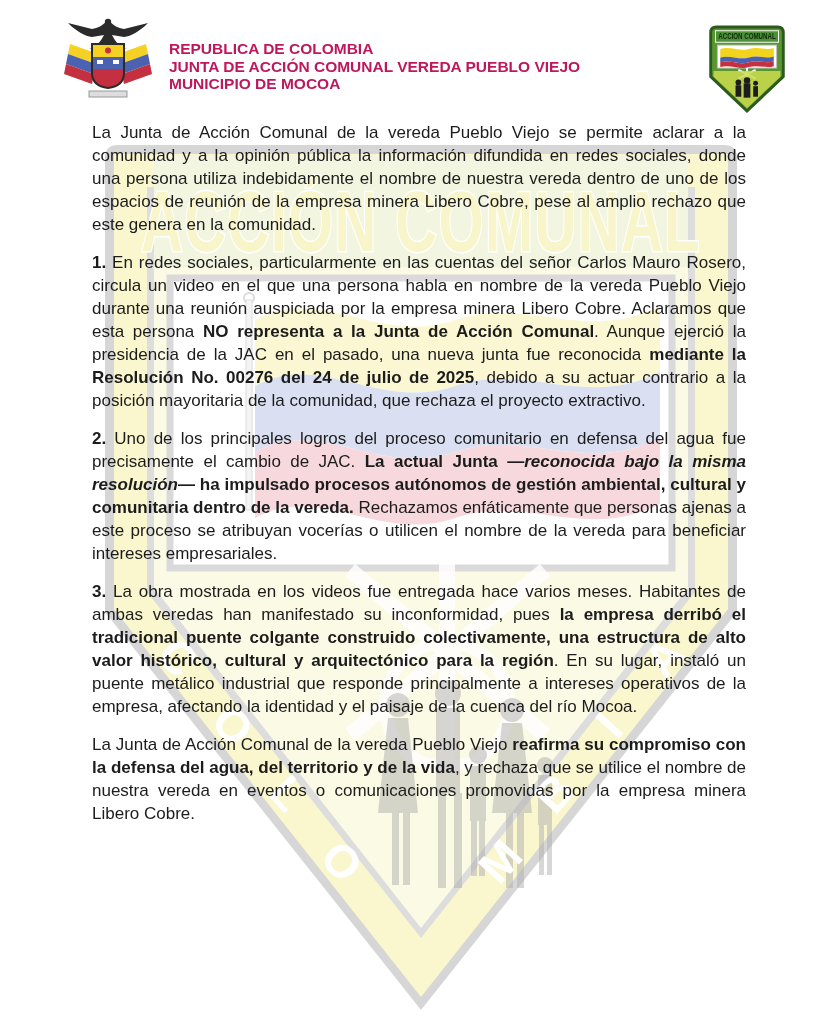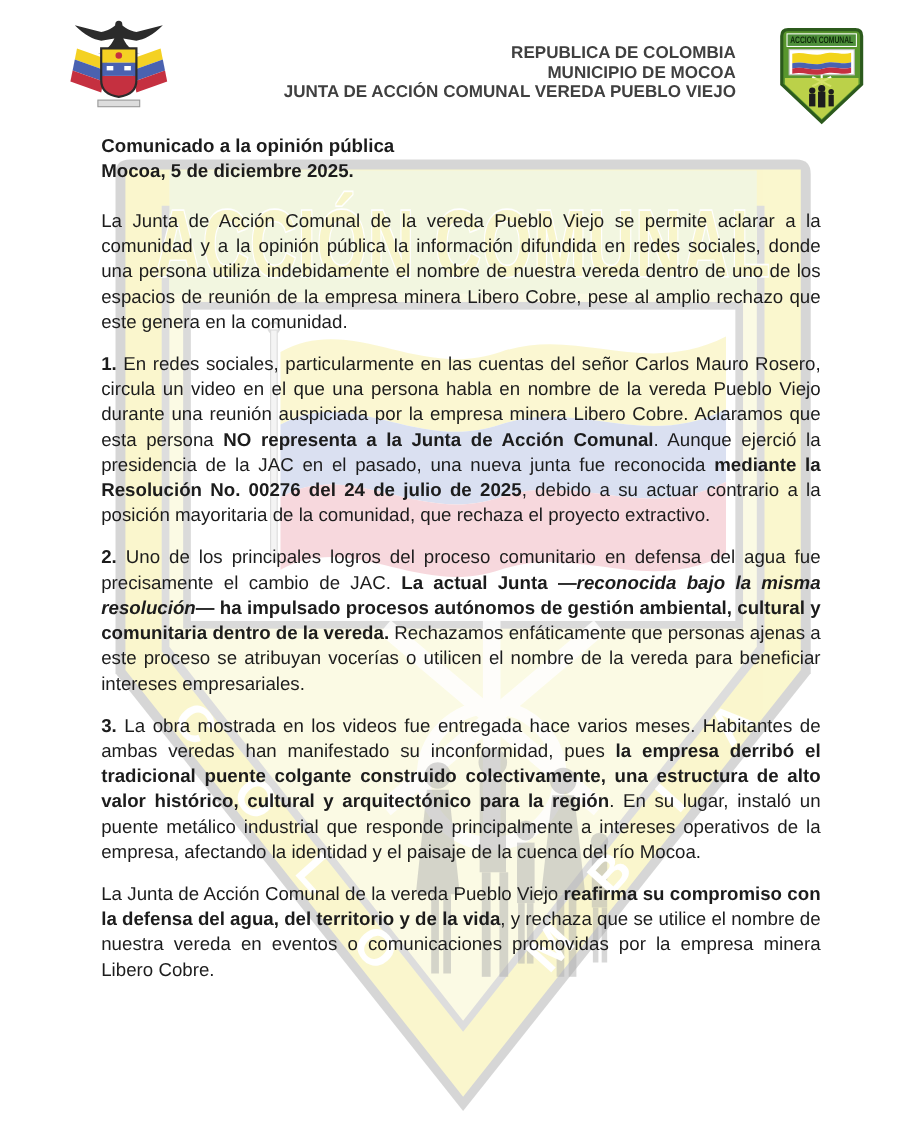--- a/index.html
+++ b/index.html
@@ -27,22 +27,22 @@
     font-family:"Liberation Sans",sans-serif;
     font-weight:bold;font-size:46px;
     fill:#ffffff;text-anchor:middle;
   }
   
   .hdr{position:absolute;left:0;top:0;width:838px;z-index:2;}
   .coat{position:absolute;left:58px;top:12px;width:100px;height:104px;}
   .jac-logo{position:absolute;left:704px;top:22px;width:86px;height:94px;}
   .hdr-text{
     position:absolute;left:169px;top:40px;width:500px;
-    text-align:right;font-weight:bold;font-size:15.5px;line-height:17.5px;
-    color:#404040;
+    text-align:left;font-weight:bold;font-size:15.5px;line-height:17.5px;
+    color:#be185d;
   }
   .jac-band-text{
     font-family:"Liberation Sans",sans-serif;
     font-weight:bold;font-size:9px;fill:#0e2a0a;text-anchor:middle;
   }
   
   .content{
     position:absolute;left:92px;top:121px;width:654px;z-index:2;
     font-size:17px;line-height:23px;
   }
@@ -153,22 +153,22 @@
         <path d="M34,32 h32 v29 q0,13 -16,15 q-16,-2 -16,-15 Z" fill="none" stroke="#2b2b2b" stroke-width="2"></path>
         <circle cx="50" cy="38.5" r="3" fill="#c53040"></circle>
         <rect x="39" y="48" width="6" height="4" fill="#ffffff"></rect>
         <rect x="55" y="48" width="6" height="4" fill="#ffffff"></rect>
       </g>
       <rect x="31" y="79" width="38" height="6" fill="#dddddd" stroke="#999999" stroke-width="1"></rect>
     </svg>
 
     <div class="hdr-text">
       <div>REPUBLICA DE COLOMBIA</div>
+      <div>JUNTA DE ACCIÓN COMUNAL VEREDA PUEBLO VIEJO</div>
       <div>MUNICIPIO DE MOCOA</div>
-      <div>JUNTA DE ACCIÓN COMUNAL VEREDA PUEBLO VIEJO</div>
     </div>
 
     <svg class="jac-logo" viewBox="0 0 90 96" aria-hidden="true">
       <path d="M7,10 Q7,4 13,4 L77,4 Q83,4 83,10 L83,56 L45,92 L7,56 Z" fill="#58962e" stroke="#2c5a1d" stroke-width="3"></path>
       <rect x="12" y="8" width="66" height="12" fill="#4e8f3a" stroke="#ffffff" stroke-width="1"></rect>
       <text class="jac-band-text" x="45" y="17" textLength="60" lengthAdjust="spacingAndGlyphs">ACCION COMUNAL</text>
       <g>
         <rect x="14" y="23" width="62" height="24" fill="#ffffff" stroke="#bdbdbd" stroke-width="1"></rect>
         <path d="M17,27 C27,24 37,30 47,27 C57,24 65,29 73,26 L73,35 C65,38 57,33 47,36 C37,39 27,33 17,36 Z" fill="#f2d41c"></path>
         <path d="M17,36 C27,33 37,39 47,36 C57,33 65,38 73,35 L73,40 C65,43 57,38 47,41 C37,44 27,38 17,41 Z" fill="#4a62b0"></path>
@@ -185,24 +185,20 @@
           <rect x="33" y="65" width="6" height="12"></rect>
         <circle cx="45" cy="60" r="3.4"></circle>
           <rect x="41.5" y="63" width="7" height="15"></rect>
         <circle cx="54" cy="63" r="2.6"></circle>
           <rect x="51.5" y="66" width="5" height="11"></rect>
       </g>
     </svg>
   </div>
 
   <div class="content">
-    <div class="doc-title">
-      <div>Comunicado a la opinión pública</div>
-      <div>Mocoa, 5 de diciembre 2025.</div>
-    </div>
     <div>
         <p class="para"><span>La Junta de Acción Comunal de la vereda Pueblo Viejo se permite aclarar a la comunidad y a la opinión pública la información difundida en redes sociales, donde una persona utiliza indebidamente el nombre de nuestra vereda dentro de uno de los espacios de reunión de la empresa minera Libero Cobre, pese al amplio rechazo que este genera en la comunidad.</span></p>
         <p class="para"><span style="font-weight: bold;">1.</span><span> En redes sociales, particularmente en las cuentas del señor Carlos Mauro Rosero, circula un video en el que una persona habla en nombre de la vereda Pueblo Viejo durante una reunión auspiciada por la empresa minera Libero Cobre. Aclaramos que esta persona </span><span style="font-weight: bold;">NO representa a la Junta de Acción Comunal</span><span>. Aunque ejerció la presidencia de la JAC en el pasado, una nueva junta fue reconocida </span><span style="font-weight: bold;">mediante la Resolución No. 00276 del 24 de julio de 2025</span><span>, debido a su actuar contrario a la posición mayoritaria de la comunidad, que rechaza el proyecto extractivo.</span></p>
         <p class="para"><span style="font-weight: bold;">2.</span><span> Uno de los principales logros del proceso comunitario en defensa del agua fue precisamente el cambio de JAC. </span><span style="font-weight: bold;">La actual Junta —</span><span style="font-weight: bold; font-style: italic;">reconocida bajo la misma resolución</span><span style="font-weight: bold;">— ha impulsado procesos autónomos de gestión ambiental, cultural y comunitaria dentro de la vereda.</span><span> Rechazamos enfáticamente que personas ajenas a este proceso se atribuyan vocerías o utilicen el nombre de la vereda para beneficiar intereses empresariales.</span></p>
         <p class="para"><span style="font-weight: bold;">3.</span><span> La obra mostrada en los videos fue entregada hace varios meses. Habitantes de ambas veredas han manifestado su inconformidad, pues </span><span style="font-weight: bold;">la empresa derribó el tradicional puente colgante construido colectivamente, una estructura de alto valor histórico, cultural y arquitectónico para la región</span><span>. En su lugar, instaló un puente metálico industrial que responde principalmente a intereses operativos de la empresa, afectando la identidad y el paisaje de la cuenca del río Mocoa.</span></p>
         <p class="para"><span>La Junta de Acción Comunal de la vereda Pueblo Viejo </span><span style="font-weight: bold;">reafirma su compromiso con la defensa del agua, del territorio y de la vida</span><span>, y rechaza que se utilice el nombre de nuestra vereda en eventos o comunicaciones promovidas por la empresa minera Libero Cobre.</span></p>
       </div>
   </div>
 
 </div>

